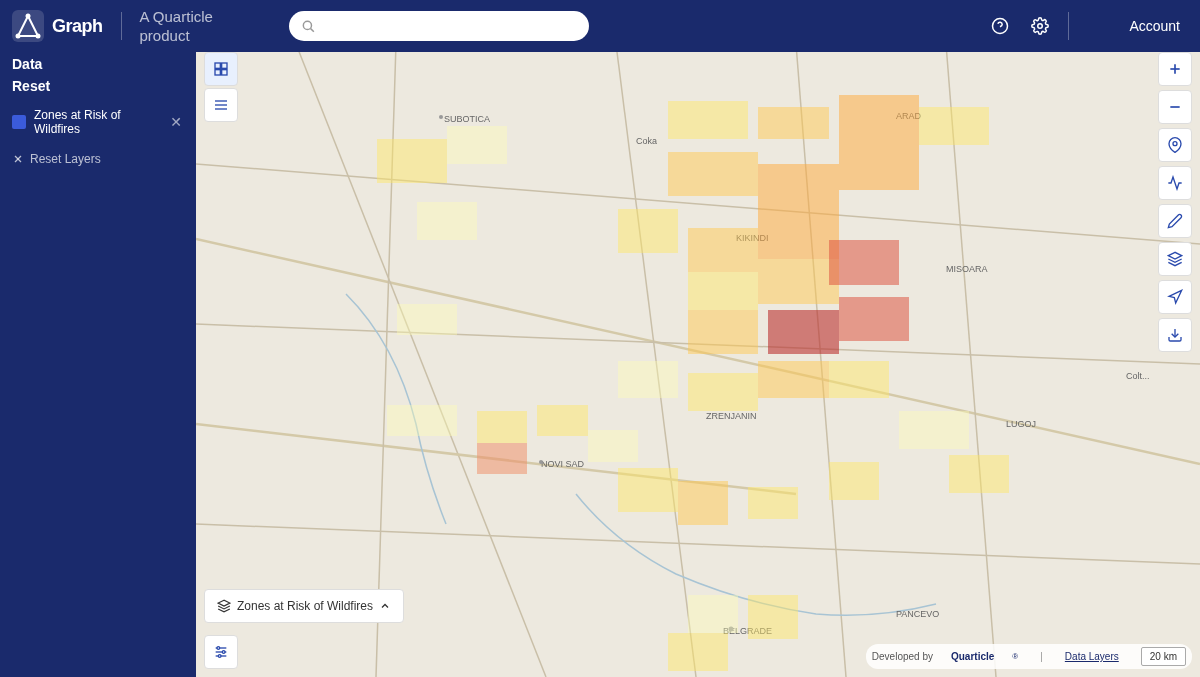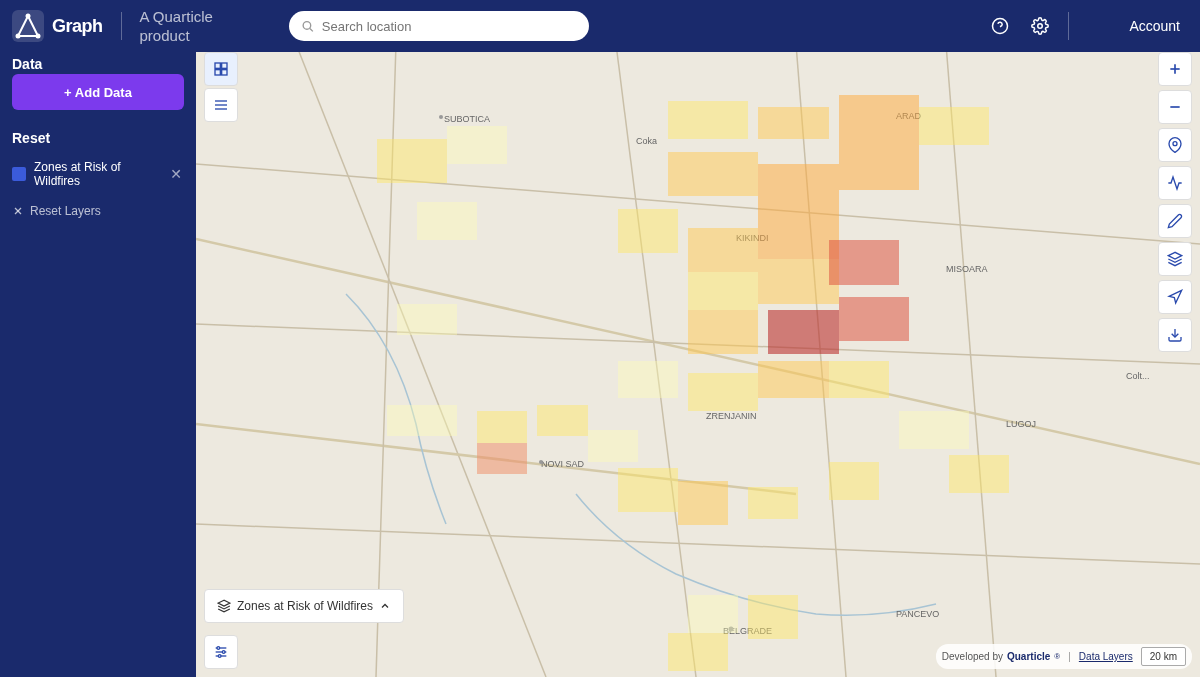--- a/index.html
+++ b/index.html
@@ -150,21 +150,21 @@
       border-radius: 4px; cursor: pointer; display: flex;
       align-items: center; justify-content: center; gap: 6px;
       padding: 0 12px; font-size: 12px; color: #333;
     }
 
     
     .map-attribution {
       position: absolute; bottom: 8px; right: 8px;
       background: rgba(255,255,255,0.85); padding: 3px 6px;
       font-size: 10px; color: #555; border-radius: 12px;
-      display: flex; align-items: center; gap: 4px;
+      display: flex; align-items: center; gap: 18px;
     }
     .scale-bar {
       background: rgba(255,255,255,0.85); padding: 3px 8px;
       font-size: 10px; color: #333; border: 1px solid #aaa;
       border-radius: 2px; margin-left: 4px;
     }
 
     
     .map-road { stroke: #c9bfa8; stroke-width: 1.5; fill: none; }
     .map-road-major { stroke: #d4c9a8; stroke-width: 2.5; fill: none; }
@@ -189,21 +189,20 @@
     <div class="logo-divider"></div>
     <span class="quarticle-label" style="white-space:pre-line;font-size:15px;line-height:1.3">A Quarticle
 product</span>
   </div>
 
   <div class="search-bar">
     <svg width="14" height="14" viewBox="0 0 24 24" fill="none" stroke="#999" stroke-width="2.5">
       <circle cx="11" cy="11" r="7"></circle>
         <line x1="16.5" y1="16.5" x2="22" y2="22"></line>
     </svg>
-    <input type="text" placeholder="Search location" style="">
   </div>
 
   <div class="header-icons">
     <button class="header-icon-btn">
       <svg width="18" height="18" viewBox="0 0 24 24" fill="none" stroke="white" stroke-width="2">
         <circle cx="12" cy="12" r="10"></circle>
         <path d="M9.09 9a3 3 0 0 1 5.83 1c0 2-3 3-3 3"></path>
         <line x1="12" y1="17" x2="12.01" y2="17" stroke-width="3"></line>
       </svg>
     </button>
@@ -213,21 +212,20 @@
         <path d="M19.4 15a1.65 1.65 0 0 0 .33 1.82l.06.06a2 2 0 0 1-2.83 2.83l-.06-.06a1.65 1.65 0 0 0-1.82-.33 1.65 1.65 0 0 0-1 1.51V21a2 2 0 0 1-4 0v-.09A1.65 1.65 0 0 0 9 19.4a1.65 1.65 0 0 0-1.82.33l-.06.06a2 2 0 0 1-2.83-2.83l.06-.06A1.65 1.65 0 0 0 4.68 15a1.65 1.65 0 0 0-1.51-1H3a2 2 0 0 1 0-4h.09A1.65 1.65 0 0 0 4.6 9a1.65 1.65 0 0 0-.33-1.82l-.06-.06a2 2 0 0 1 2.83-2.83l.06.06A1.65 1.65 0 0 0 9 4.68a1.65 1.65 0 0 0 1-1.51V3a2 2 0 0 1 4 0v.09a1.65 1.65 0 0 0 1 1.51 1.65 1.65 0 0 0 1.82-.33l.06-.06a2 2 0 0 1 2.83 2.83l-.06.06A1.65 1.65 0 0 0 19.4 9a1.65 1.65 0 0 0 1.51 1H21a2 2 0 0 1 0 4h-.09a1.65 1.65 0 0 0-1.51 1z"></path>
       </svg>
     </button>
     <div class="header-divider"></div>
     <button class="account-btn">Account</button>
   </div>
 </div>
 
 <div class="sidebar">
   <div class="sidebar-section-title">Data</div>
-  <button class="add-data-btn">+ Add Data</button>
 
   <div class="layers-section">
     <div class="layers-title">Reset</div>
 
     <div class="layer-item">
       <div class="layer-color-indicator" style="background:#3b5bdb"></div>
       <span class="layer-name">Zones at Risk of Wildfires</span>
       <button class="layer-close-btn">✕</button>
     </div>
 

